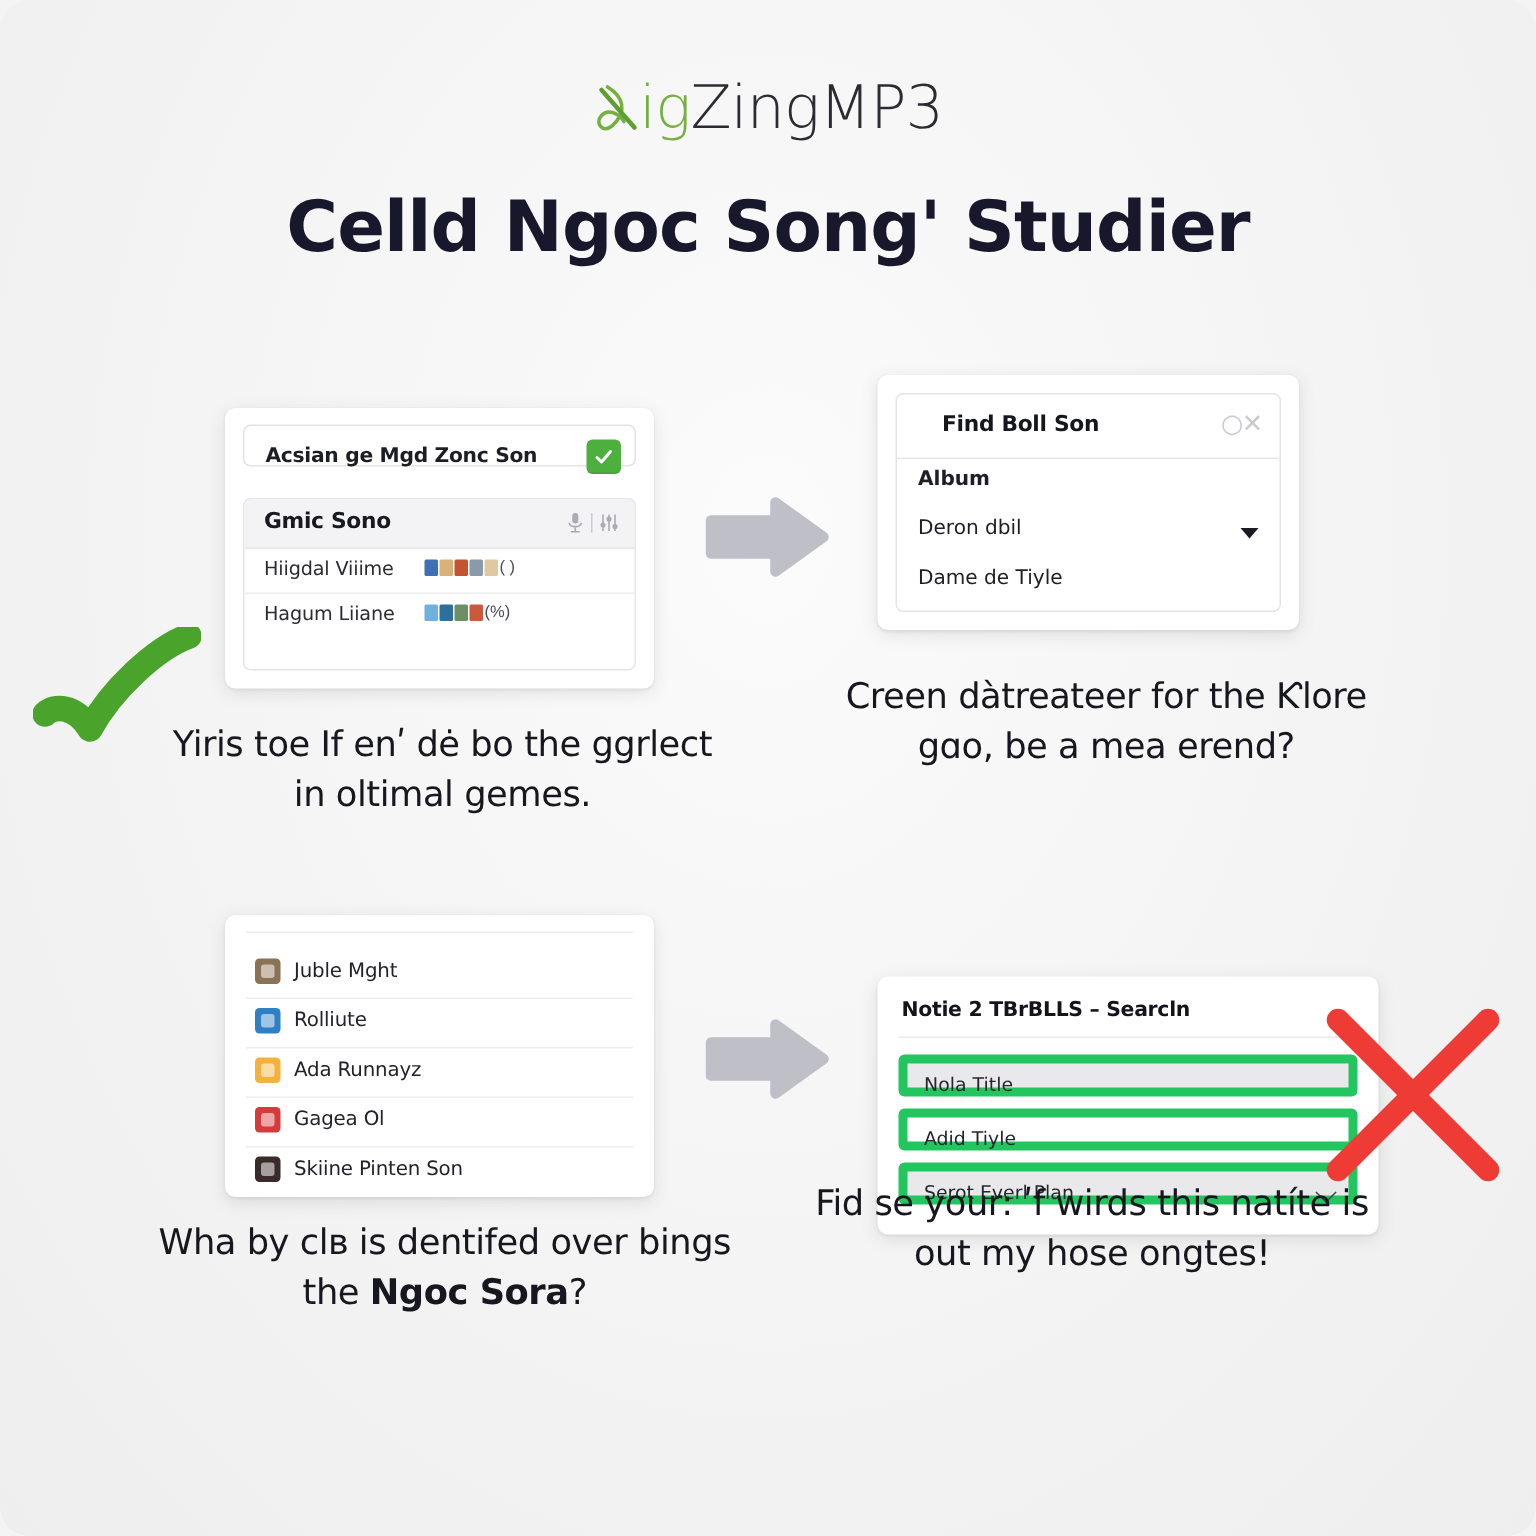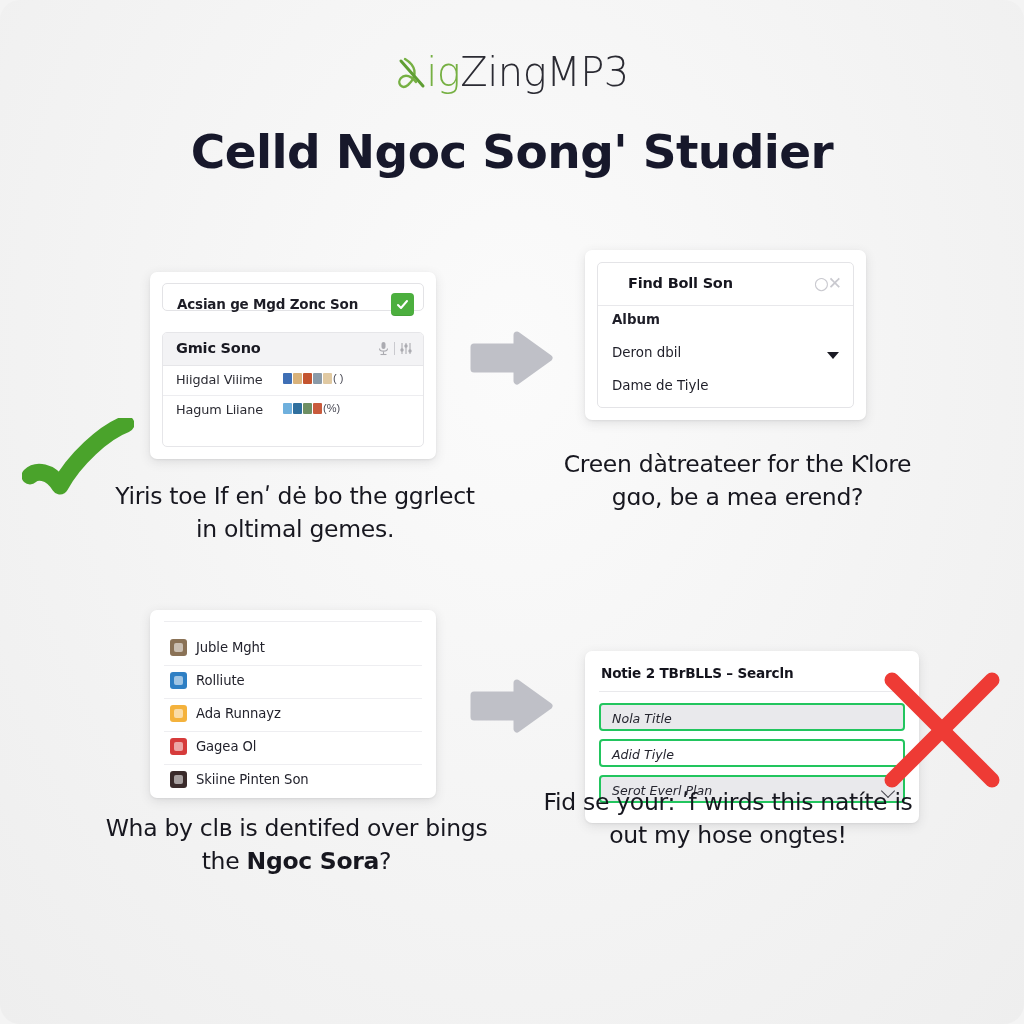--- a/index.html
+++ b/index.html
@@ -227,23 +227,22 @@
     letter-spacing: -0.2px;
     font-family: "DejaVu Sans", sans-serif;
     white-space: nowrap;
   }
   #card-br .rule {
     position: absolute; left: 14px; right: 14px; top: 40px;
     border-top: 1px solid #e9e9ec;
   }
   .field {
     position: absolute; left: 14px; right: 14px; height: 28px;
-    border: 2px solid #22c55e; border-radius: 4px;
+    border: 6px solid #22c55e; border-radius: 4px;
     box-sizing: border-box;
-    font-style: italic;
   }
   .field.filled { background: #e9e9ec; }
   .field.plain  { background: #ffffff; }
   .field .ft {
     position: absolute; left: 11px; top: 6px;
     font-size: 12.6px; color: #25252f;
     font-family: "DejaVu Sans", sans-serif;
     white-space: nowrap;
   }
   .field .chev {

